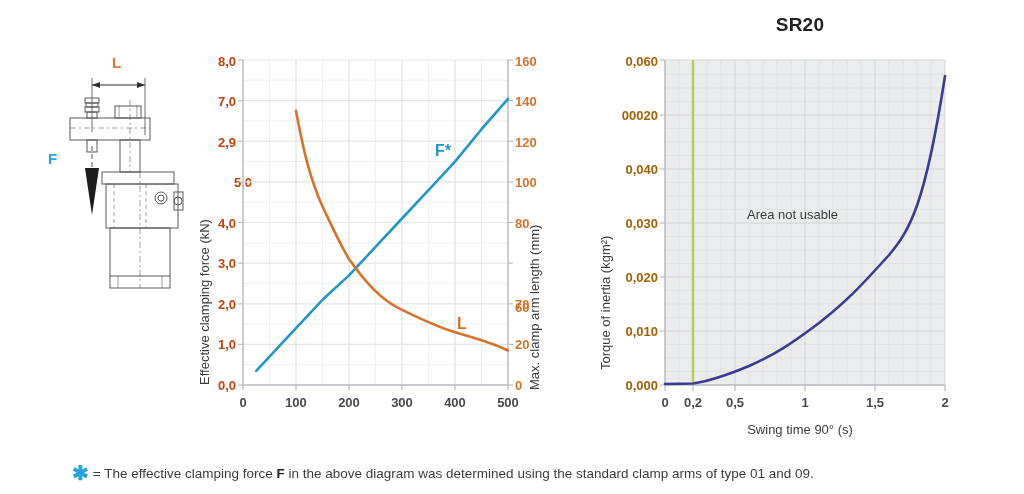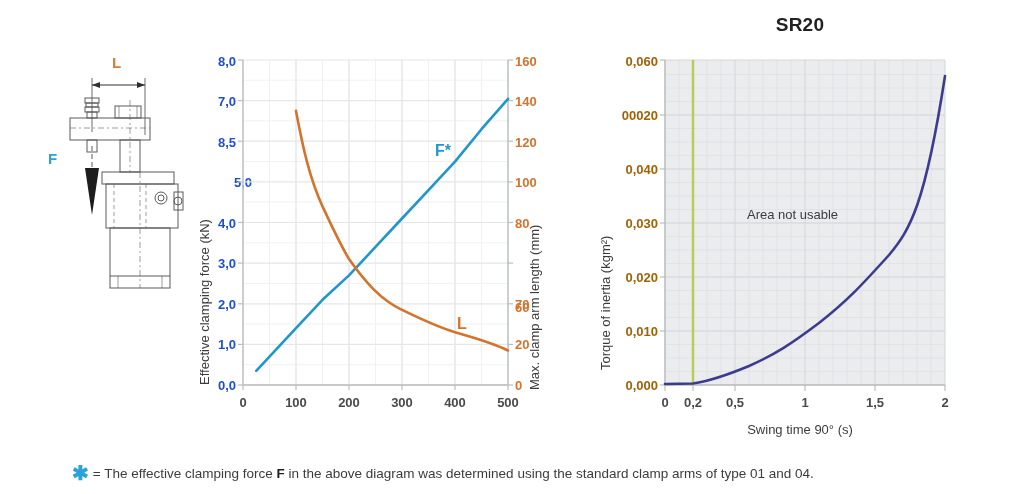--- a/index.html
+++ b/index.html
@@ -68,21 +68,21 @@
   .axis-title.xlabel {
     text-align: center;
   }
 
   .tick-label {
     position: absolute;
     font-size: 13px;
     font-weight: bold;
     white-space: nowrap;
   }
-  .tick-y-left  { text-align: right; color: #1d4ed8; }
+  .tick-y-left  { text-align: right; color: #c2410c; }
   .tick-y-right { text-align: left;  color: #d4732c; }
   .tick-y-plain { text-align: right; color: #a16207; }
   .tick-x       { text-align: center; color: #4a4a4a; }
 
   .curve-label {
     position: absolute;
     font-size: 16px;
     font-weight: bold;
   }
 
@@ -177,21 +177,21 @@
     <div class="axis-title vertical" style="left:12px; top:335px;">Effective clamping force (kN)</div>
     <div class="axis-title vertical" style="left:342px; top:340px;">Max. clamp arm length (mm)</div>
 
 
     <div class="tick-label tick-y-left" style="left:0px;  top:328px; width:51px;">0,0</div>
     <div class="tick-label tick-y-left" style="left:0px;  top:287px; width:51px;">1,0</div>
     <div class="tick-label tick-y-left" style="left:0px;  top:247px; width:51px;">2,0</div>
     <div class="tick-label tick-y-left" style="left:0px;  top:206px; width:51px;">3,0</div>
     <div class="tick-label tick-y-left" style="left:0px;  top:166px; width:51px;">4,0</div>
     <div class="tick-label tick-y-left" style="left:16px;  top:125px; width:51px;">5,0</div>
-    <div class="tick-label tick-y-left" style="left:0px;  top:85px;  width:51px;">8,5</div>
+    <div class="tick-label tick-y-left" style="left:0px;  top:85px;  width:51px;">2,9</div>
     <div class="tick-label tick-y-left" style="left:0px;  top:44px;  width:51px;">7,0</div>
     <div class="tick-label tick-y-left" style="left:0px;  top:4px;   width:51px;">8,0</div>
 
     <div class="tick-label tick-y-right" style="left:330px; top:328px;">0</div>
     <div class="tick-label tick-y-right" style="left:330px; top:287px;">20</div>
     <div class="tick-label tick-y-right" style="left:330px; top:247px;">70</div>
     <div class="tick-label tick-y-right" style="left:330px; top:206px;margin-top:44px;">60</div>
     <div class="tick-label tick-y-right" style="left:330px; top:166px;">80</div>
     <div class="tick-label tick-y-right" style="left:330px; top:125px;">100</div>
     <div class="tick-label tick-y-right" style="left:330px; top:85px;">120</div>
@@ -392,16 +392,16 @@
 
       <line x1="113" y1="10" x2="113" y2="335" stroke="#b5cd52" stroke-width="2.4"></line>
 
       <path d="M85,334 L113,333.5 C130,331 145,326 169,316 C196,304 211,294 239,273 C267,251 281,236 309,205 C330,180 345,155 365,26" fill="none" stroke="#3b3b8f" stroke-width="2.6" stroke-linecap="round"></path>
     </svg>
 
     <div class="plot-note" style="left:167px; top:157px;">Area not usable</div>
   </div>
 
   <div class="footnote">
-    <span class="star">✱</span><span>= The effective clamping force </span><b>F</b><span> in the above diagram was determined using the standard clamp arms of type 01 and 04.</span>
+    <span class="star">✱</span><span>= The effective clamping force </span><b>F</b><span> in the above diagram was determined using the standard clamp arms of type 01 and 09.</span>
   </div>
 
 </div>
 
 </body></html>

